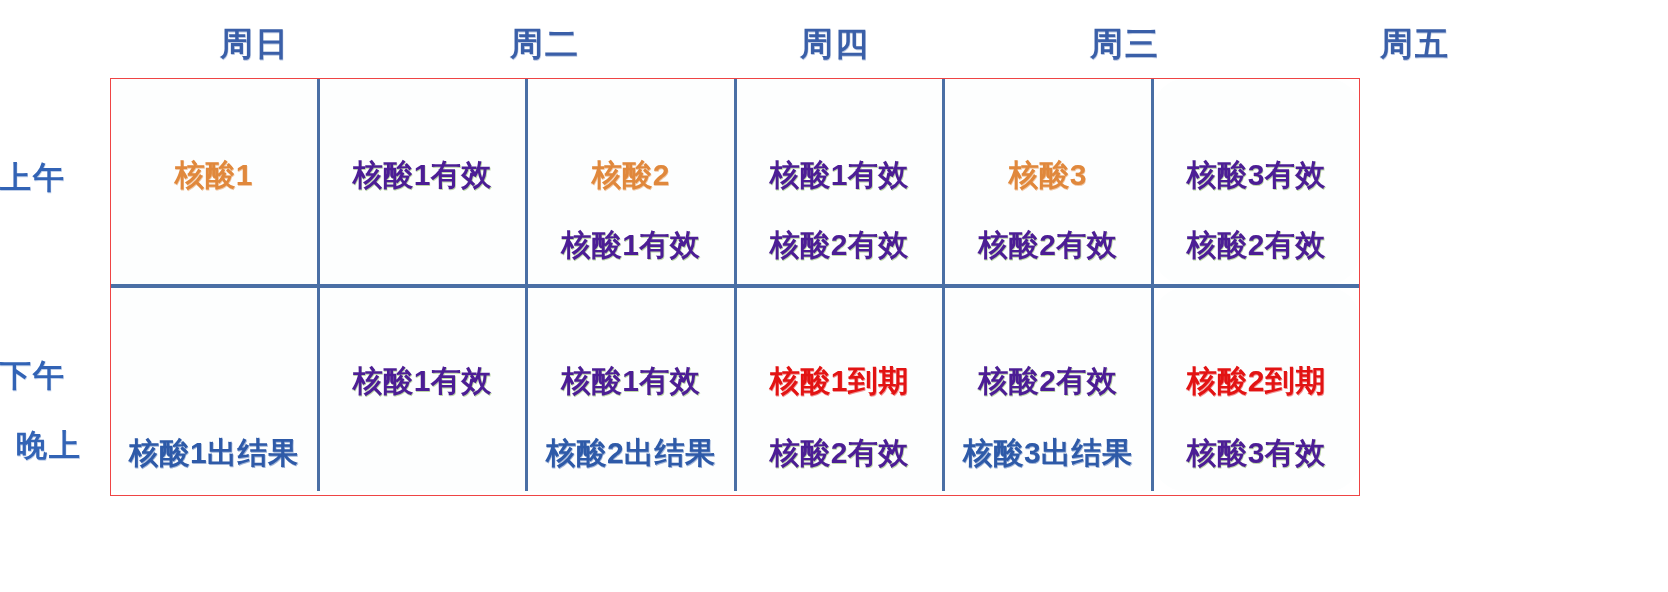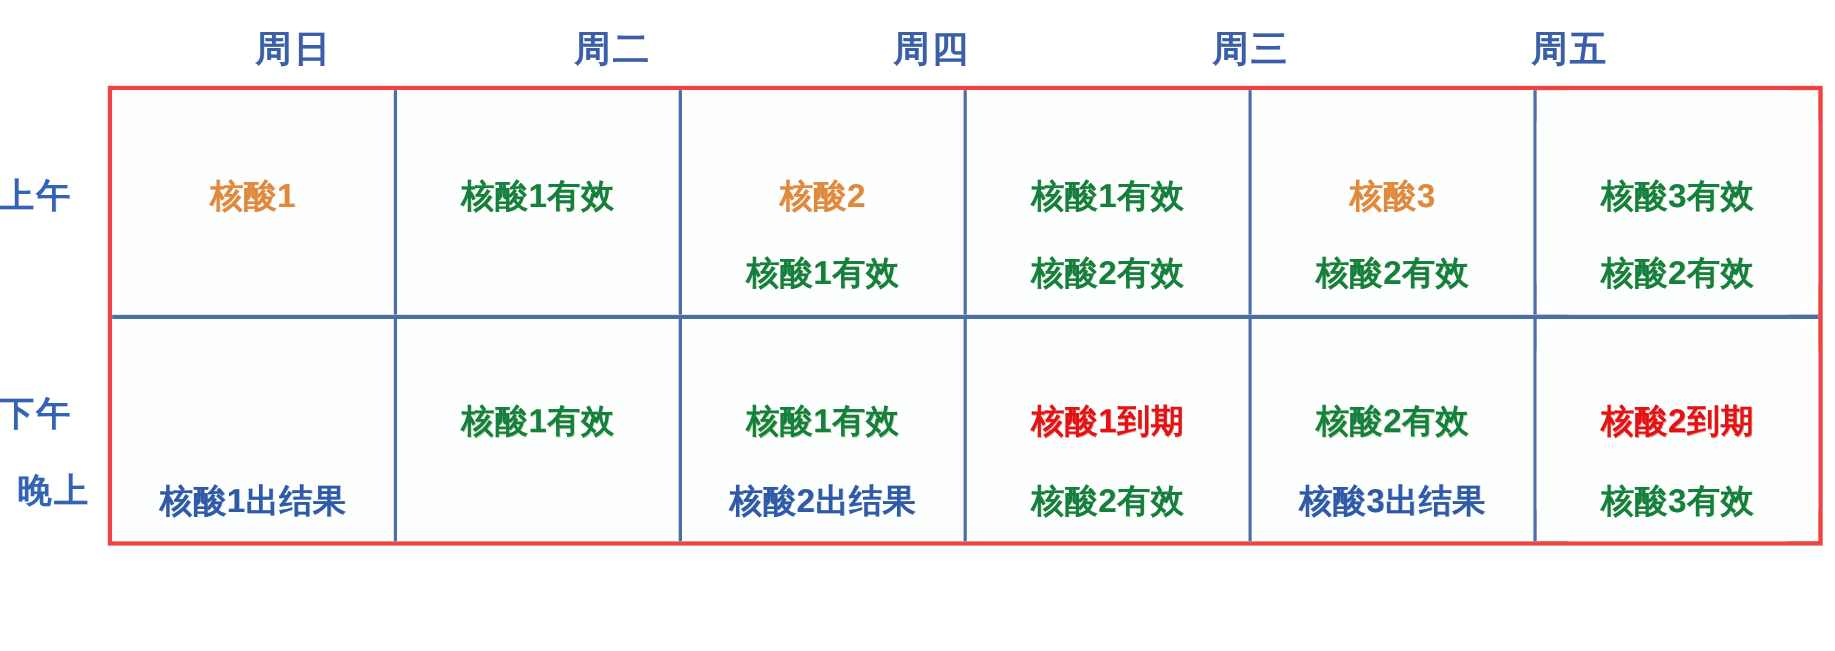--- a/index.html
+++ b/index.html
@@ -16,21 +16,21 @@
 
   #root {
     position: relative;
     width: 1668px;
     height: 592px;
   }
 
   
   .day-header-row {
     position: absolute;
-    left: 122px;
+    left: 110px;
     top: 16px;
     width: 1450px;
     height: 56px;
     display: flex;
     align-items: center;
   }
   .day-header {
     flex: 1 1 0;
     display: flex;
     align-items: center;
@@ -54,25 +54,25 @@
     letter-spacing: 2px;
     text-shadow: 0.5px 0.5px 0 rgba(50,99,181,0.3);
   }
   #label-morning { top: 157px; }
   #label-afternoon { top: 355px; }
   #label-evening { top: 425px; margin-left: 16px; }
 
   
   .grid {
     position: absolute;
-    left: 98px;
+    left: 110px;
     top: 78px;
-    width: 1559px;
+    width: 1250px;
     height: 418px;
-    border: 4px solid #ef4444;
+    border: 1px solid #ef4444;
     box-sizing: border-box;
     display: flex;
     flex-direction: column;
     background: #ffffff;
   }
   .grid-row {
     display: flex;
     box-sizing: border-box;
   }
   .grid-row.row-morning {
@@ -106,21 +106,21 @@
     white-space: nowrap;
   }
   
   .row-morning .slot-1 { top: 76px; }
   .row-morning .slot-2 { top: 146px; }
   
   .row-evening .slot-1 { top: 73px; }
   .row-evening .slot-2 { top: 145px; }
 
   .c-orange { color: #e0883c; text-shadow: 0.6px 0.6px 0 rgba(224,136,60,0.45); }
-  .c-green  { color: #15803d; text-shadow: 0.6px 0.6px 0 rgba(112,168,62,0.45); }
+  .c-green  { color: #4c1d95; text-shadow: 0.6px 0.6px 0 rgba(112,168,62,0.45); }
   .c-blue   { color: #2e5aa8; text-shadow: 0.6px 0.6px 0 rgba(46,90,168,0.45); }
   .c-red    { color: #e21313; text-shadow: 0.6px 0.6px 0 rgba(226,19,19,0.45); }
 </style>
 </head>
 <body>
 
 <div id="root">
 
   <div class="day-header-row">
     <div class="day-header">周日</div>

